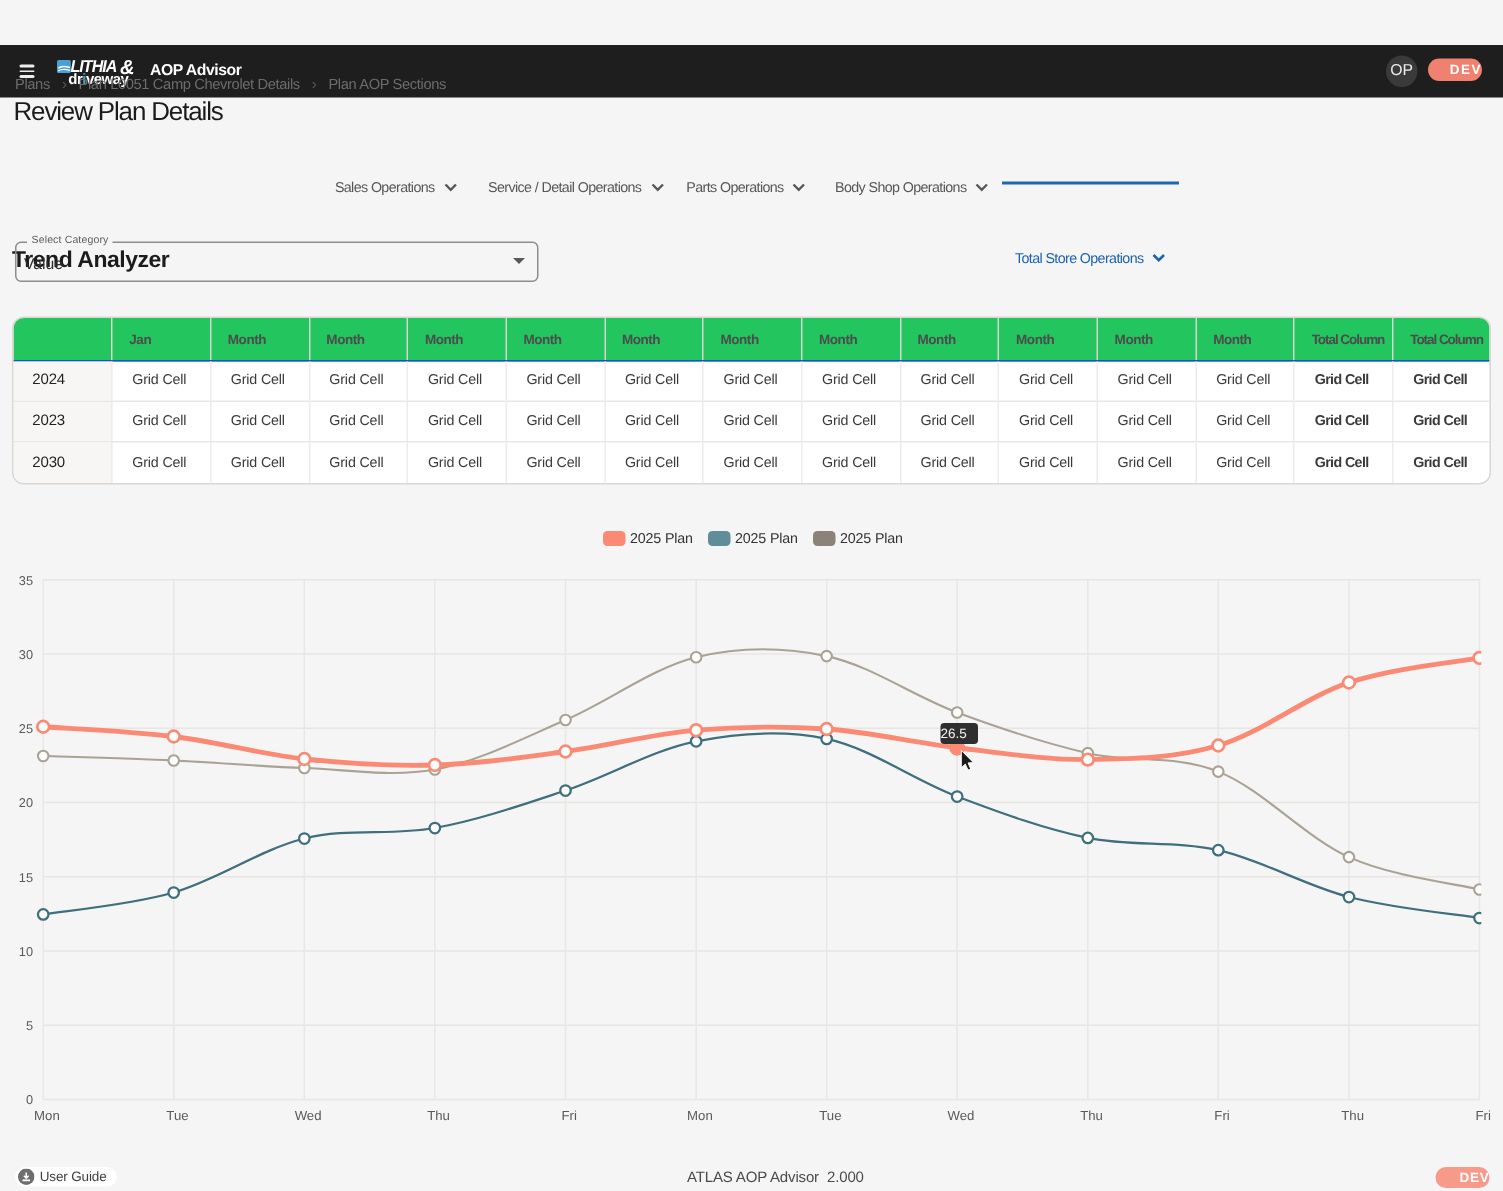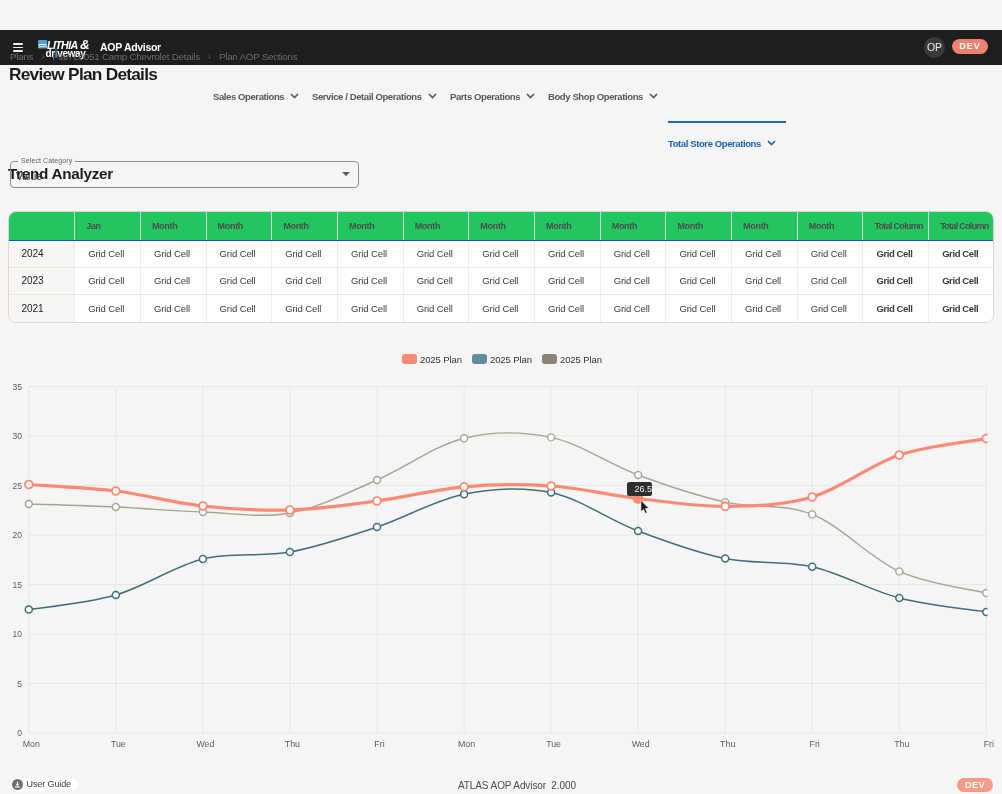--- a/index.html
+++ b/index.html
@@ -10,30 +10,30 @@
   
   #topbar { position:absolute; left:0; top:0; width:1002px; height:35px; background:#1e1e1f;margin-top:30px; }
   .hline { position:absolute; left:13px; width:10px; height:1.7px; background:#ededed; border-radius:1px; }
   #logoSq { position:absolute; left:38px; top:9.5px; }
   .lithia { position:absolute; left:47px; top:8.5px; color:#fff; font-weight:700; font-size:11.5px; letter-spacing:-0.7px; transform:scaleX(0.93); transform-origin:left; font-style:italic; }
   .driveway { position:absolute; left:45.5px; top:17.5px; color:#fff; font-weight:700; font-size:10px; letter-spacing:-0.35px; }
   .amp { position:absolute; left:80px; top:6.5px; color:#fff; font-weight:700; font-size:13.5px; font-style:italic; }
   .blu { color:#4a9fd4; }
   #appname { position:absolute; left:100px; top:11px; color:#fff; font-weight:700; font-size:10.5px; letter-spacing:-0.3px; }
   #opcirc { position:absolute; left:924px; top:7px; width:21px; height:21px; border-radius:50%; background:#3a3a3b; color:#ececec; font-size:10.5px; text-align:center; line-height:21px; }
-  .devpill { position:absolute; border-radius:8px; color:#fff; text-align:center; font-weight:600; }
+  .devpill { position:absolute; border-radius:8px; color:#fff; text-align:right; font-weight:600; }
   #dev1 { left:952px; top:9px; width:36px; height:15px; background:#f0806f; font-size:9px; line-height:15px; letter-spacing:1px; }
 
   
   #crumbs { position:absolute; left:10px; top:50.5px; font-size:9.8px; color:#6c6c6c; letter-spacing:-0.25px; }
   #crumbs span.sep { color:#595959; margin:0 8px; font-size:10px; }
-  #h1 { position:absolute; left:9px; top:64px; font-size:17.3px; font-weight:700; color:#1b1b1b; letter-spacing:-0.75px; }
-
-  
-  .tab { position:absolute; top:86px; height:20px; display:flex; align-items:center; gap:6px; font-size:9.5px; font-weight:700; color:#575757; letter-spacing:-0.4px; white-space:nowrap; }
+  #h1 { position:absolute; left:9px; top:64px; font-size:17.3px; font-weight:400; color:#1b1b1b; letter-spacing:-0.75px; }
+
+  
+  .tab { position:absolute; top:115px; height:20px; display:flex; align-items:center; justify-content:center; gap:6px; font-size:9.5px; font-weight:400; color:#575757; letter-spacing:-0.4px; white-space:nowrap; }
   .tab svg { flex:0 0 auto; }
   #tab5 { color:#1d62ae;margin-top:47px; }
   #tabline { position:absolute; left:668px; top:120.8px; width:118px; height:2.4px; background:#2266b0; }
 
   
   #h2 { position:absolute; left:8px; top:134px; font-size:15.3px; font-weight:700; color:#1c1c1c; letter-spacing:-0.3px;margin-top:31px; }
   #selbox { position:absolute; left:10px; top:160.5px; width:348.5px; height:27.5px; border:1px solid #8f8c89; border-radius:4px; }
   #sellabel { position:absolute; left:18px; top:157px; font-size:7px; color:#5e5e5e; background:#f5f5f5; padding:0 3px; letter-spacing:0.1px; }
   #selval { position:absolute; left:16px; top:169.5px; font-size:10.5px; color:#2d2d2d; }
   #selarrow { position:absolute; left:342px; top:172px; width:0; height:0; border-left:4.5px solid transparent; border-right:4.5px solid transparent; border-top:4.8px solid #585858; }
@@ -52,21 +52,21 @@
   .c0 { width:66.2px; flex:none; }
   .cn { width:65.7px; flex:none; }
   .cl { flex:1; }
 
   
   .leg { position:absolute; top:353.5px; display:flex; align-items:center;text-align:right; }
   .sw { width:14.5px; height:10.5px; border-radius:3px; margin-right:3.5px; }
   .leg span { font-size:9.5px; color:#333; letter-spacing:-0.1px; }
 
   
-  #tip { position:absolute; left:627px; top:481.5px; width:25px; height:14px; background:#2e2e2e; border-radius:2.5px; color:#f2f2f2; font-size:9px; text-align:right; line-height:14px; }
+  #tip { position:absolute; left:627px; top:481.5px; width:25px; height:14px; background:#2e2e2e; border-radius:2.5px; color:#f2f2f2; font-size:9px; text-align:left; line-height:14px; }
 
   
   #chip { position:absolute; left:10px; top:777.5px; height:13.5px; background:#fff; border-radius:7px; display:flex; align-items:center; padding:0 7px 0 1.5px; }
   
   #chiptxt { font-size:9px; color:#3f3f3f; letter-spacing:-0.1px;text-align:center; }
   #ftr-c { position:absolute; left:458px; top:779.5px; font-size:10px; color:#4a4a4a; letter-spacing:-0.1px; }
   #dev2 { left:957px; top:777.5px; width:36px; height:14px; background:#f79a89; font-size:9px; line-height:14px; letter-spacing:0.5px; }
 </style>
 </head>
 <body>
@@ -161,21 +161,21 @@
         <div class="rc cn">Grid Cell</div>
         <div class="rc cn">Grid Cell</div>
         <div class="rc cn">Grid Cell</div>
         <div class="rc cn">Grid Cell</div>
         <div class="rc cn">Grid Cell</div>
         <div class="rc cn">Grid Cell</div>
         <div class="rc cn bold">Grid Cell</div>
         <div class="rc cl bold">Grid Cell</div>
       </div>
     <div class="trow">
-        <div class="rc c0 rh">2021</div>
+        <div class="rc c0 rh">2030</div>
         <div class="rc cn">Grid Cell</div>
         <div class="rc cn">Grid Cell</div>
         <div class="rc cn">Grid Cell</div>
         <div class="rc cn">Grid Cell</div>
         <div class="rc cn">Grid Cell</div>
         <div class="rc cn">Grid Cell</div>
         <div class="rc cn">Grid Cell</div>
         <div class="rc cn">Grid Cell</div>
         <div class="rc cn">Grid Cell</div>
         <div class="rc cn">Grid Cell</div>

